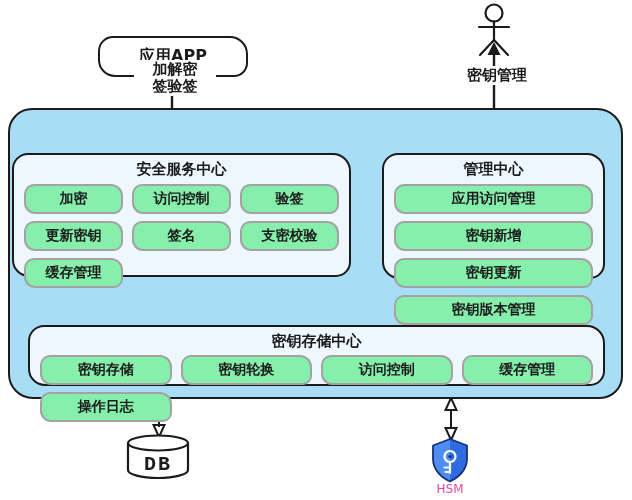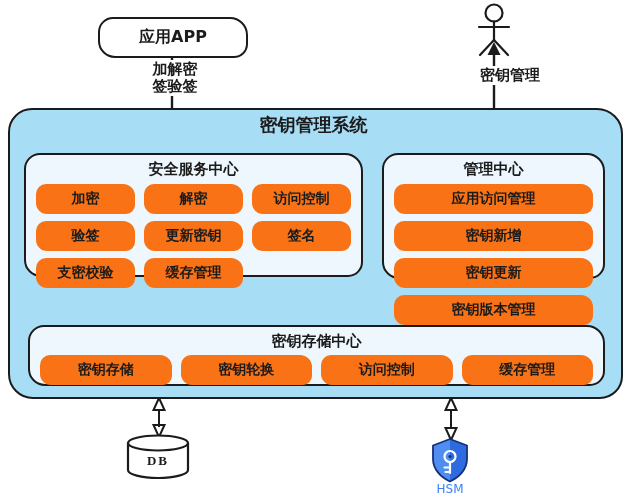--- a/index.html
+++ b/index.html
@@ -7,70 +7,70 @@
     position:relative; width:632px; height:500px;
     font-family:"DejaVu Sans","Liberation Sans",sans-serif;
     color:#1b1b1b; overflow:hidden; background:#ffffff;
   }
   .overlay { position:absolute; left:0; top:0; width:632px; height:500px; z-index:1; pointer-events:none; }
 
   .node-box {
     position:absolute; background:#ffffff; border:2.5px solid #1b1b1b;
     border-radius:15px 18px 14px 17px;
     display:flex; align-items:center; justify-content:center;
-    font-weight:bold; font-size:16px; z-index:2;
+    font-weight:bold; font-size:16px; z-index:2;margin-top:19px;
   }
   #app-box { left:98px; top:17px; width:146px; height:37px; }
 
   .flow-label {
     position:absolute; z-index:3; background:#ffffff; text-align:center;
     font-weight:bold; font-size:15px; line-height:17px; padding:1px 3px;
   }
   #app-flow-label { left:134px; top:60px; width:76px; }
-  #actor-flow-label { left:459px; top:66px; width:70px;margin-left:13px; }
+  #actor-flow-label { left:459px; top:66px; width:70px; }
 
   #system {
     position:absolute; left:8px; top:108px; width:611px; height:287px;
     background:#a8ddf6; border:2.5px solid #1b1b1b;
     border-radius:24px 26px 23px 25px; z-index:2;
   }
   #system-title {
     position:absolute; left:8px; top:113px; width:611px; text-align:center;
     font-weight:bold; font-size:18px; z-index:3;
   }
 
   .panel {
     position:absolute; z-index:3; background:#edf7fd; border:2px solid #1b1b1b;
     border-radius:16px 18px 15px 17px; box-sizing:border-box;
   }
-  #panel-security   { left:24px;  top:153px; width:339px; height:124px; }
+  #panel-security   { left:12px;  top:153px; width:339px; height:124px; }
   #panel-management { left:382px; top:153px; width:223px; height:126px; }
   #panel-storage    { left:28px;  top:325px; width:577px; height:61px; }
 
   .panel-title { text-align:center; font-weight:bold; font-size:15px; padding-top:5px; height:21px; }
   .grid { display:grid; gap:7px 9px; padding:3px 10px 0 10px; }
   #panel-security .grid   { grid-template-columns:repeat(3,1fr); }
   #panel-management .grid { grid-template-columns:repeat(1,1fr); }
   #panel-storage .grid    { grid-template-columns:repeat(4,1fr); padding-top:2px; }
 
   .btn {
-    background:#f97316; border:2px solid #f97316;
+    background:#86efac; border:2px solid #a3a3a3;
     border-radius:10px 12px 9px 11px; height:26px;
     display:flex; align-items:center; justify-content:center;
     font-weight:bold; font-size:14px; white-space:nowrap;
   }
 
   #db-label {
     position:absolute; left:128px; top:453px; width:60px; text-align:center; z-index:3;
-    font-family:Liberation Serif, serif;
-    font-weight:bold; font-size:13px; letter-spacing:2px;
+    font-family:Liberation Mono, monospace;
+    font-weight:bold; font-size:20px; letter-spacing:2px;
   }
   #hsm-label {
     position:absolute; left:430px; top:482px; width:40px; text-align:center; z-index:3;
-    font-size:12px; font-weight:normal; color:#3b82f6;
+    font-size:12px; font-weight:normal; color:#ec4899;
   }
 </style>
 </head>
 <body>
 
 <div class="stage">
 
   <svg class="overlay" viewBox="0 0 632 500">
 
     <g stroke="#1b1b1b" stroke-width="2.2" fill="none" stroke-linecap="round">
@@ -139,27 +139,25 @@
 
   <div id="app-flow-label" class="flow-label">
     <div>加解密</div>
     <div>签验签</div>
   </div>
   <div id="actor-flow-label" class="flow-label">
     <div>密钥管理</div>
   </div>
 
   <div id="system"></div>
-  <div id="system-title">密钥管理系统</div>
 
   <div id="panel-security" class="panel">
     <div class="panel-title">安全服务中心</div>
     <div class="grid">
       <div class="btn">加密</div>
-      <div class="btn">解密</div>
       <div class="btn">访问控制</div>
       <div class="btn">验签</div>
       <div class="btn">更新密钥</div>
       <div class="btn">签名</div>
       <div class="btn">支密校验</div>
       <div class="btn">缓存管理</div>
     </div>
   </div>
 
   <div id="panel-management" class="panel">
@@ -173,19 +171,20 @@
     </div>
   </div>
 
   <div id="panel-storage" class="panel">
     <div class="panel-title">密钥存储中心</div>
     <div class="grid">
       <div class="btn">密钥存储</div>
       <div class="btn">密钥轮换</div>
       <div class="btn">访问控制</div>
       <div class="btn">缓存管理</div>
+      <div class="btn">操作日志</div>
     </div>
   </div>
 
   <div id="db-label">DB</div>
   <div id="hsm-label">HSM</div>
 
 </div>
 
 </body></html>

